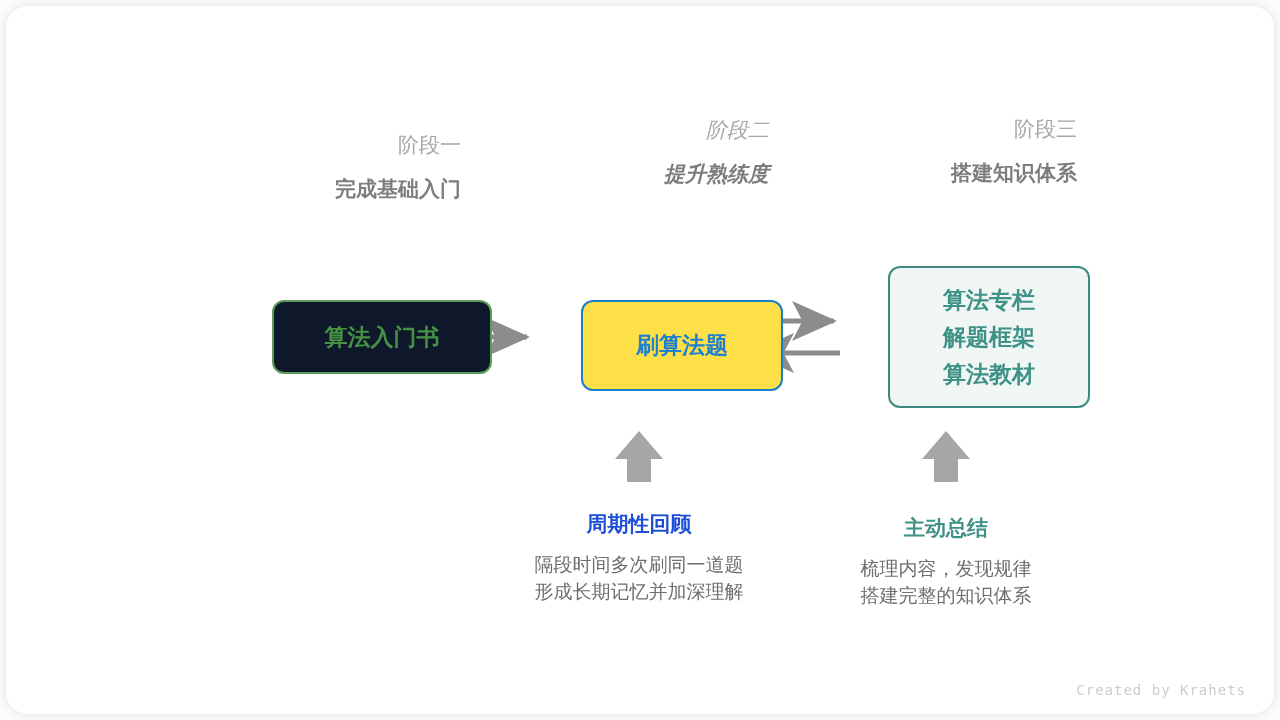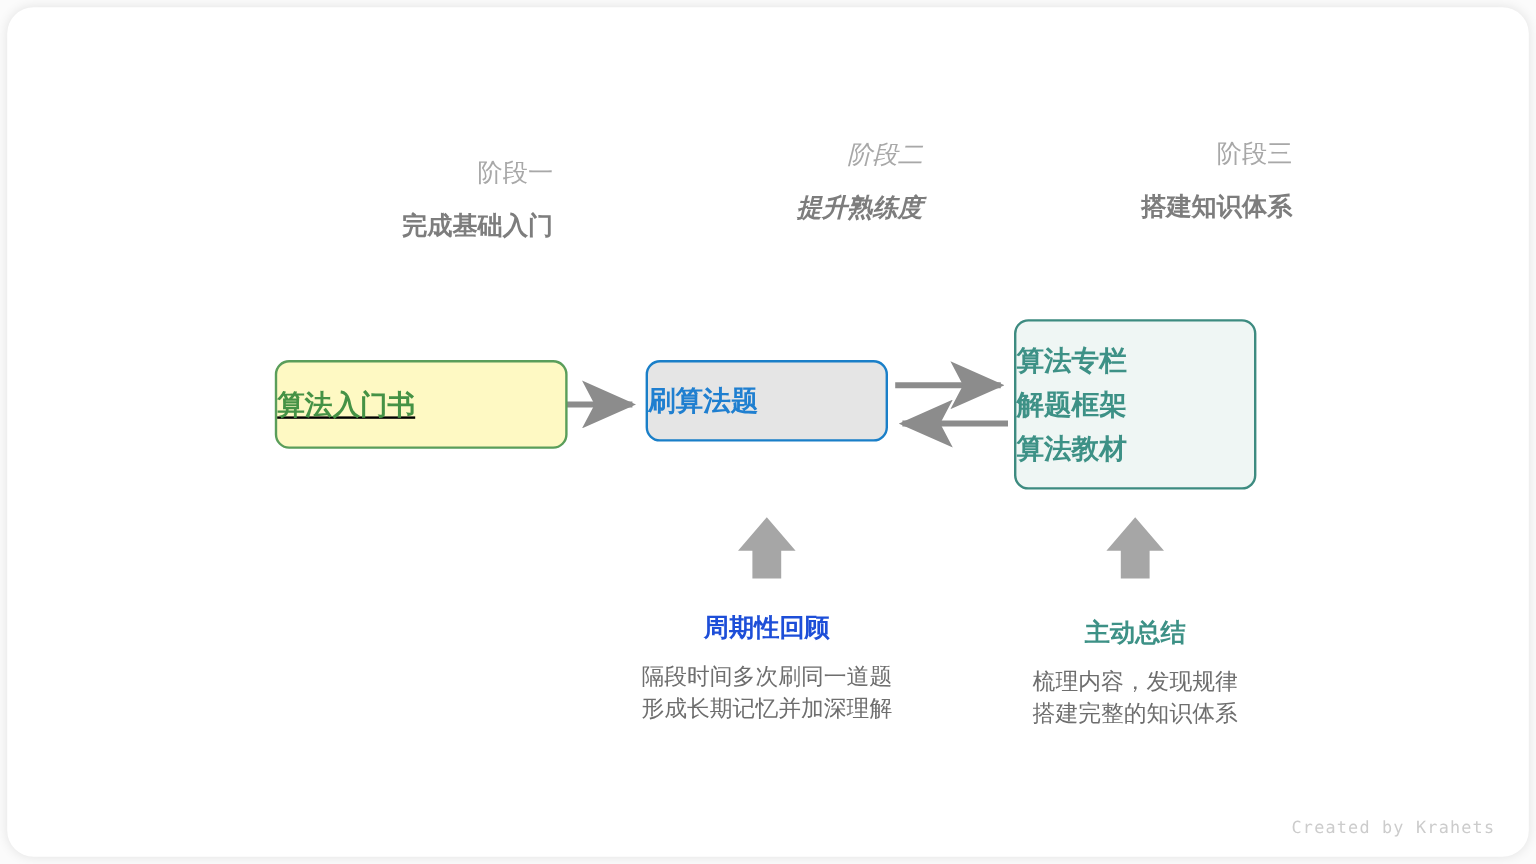--- a/index.html
+++ b/index.html
@@ -57,45 +57,46 @@
   #stage-1 { left: 201px; top: 130px; }
   #stage-2 { left: 509px; top: 115px; font-style: italic; }
   #stage-3 { left: 817px; top: 114px; }
 
   
   .node {
     position: absolute;
     box-sizing: border-box;
     display: flex;
     flex-direction: column;
+    align-items: center;
     justify-content: center;
     border-radius: 12px;
     border-width: 2px;
     border-style: solid;
+    margin-left: 43px;
   }
   .node-line {
     font-size: 23px;
     font-weight: bold;
     line-height: 37px;
     white-space: nowrap;
   }
 
   #node-book {
     left: 229px; top: 300px;
-    width: 244px; height: 74px;
-    background: #fef9c3;
+    width: 220px; height: 74px;
+    background: #0f172a;
     border-color: #5a9e5a;
-    text-decoration: underline;
   }
   #node-book .node-line { color: #459245; }
 
   #node-practice {
     left: 538px; top: 300px;
-    width: 202px; height: 68px;
-    background: #e5e5e5;
+    width: 202px; height: 91px;
+    background: #fde047;
     border-color: #1a7fc8;
   }
   #node-practice .node-line { color: #1f7fd0; }
 
   #node-resources {
     left: 845px; top: 266px;
     width: 202px; height: 142px;
     background: #eff6f4;
     border-color: #3d8b80;
   }

